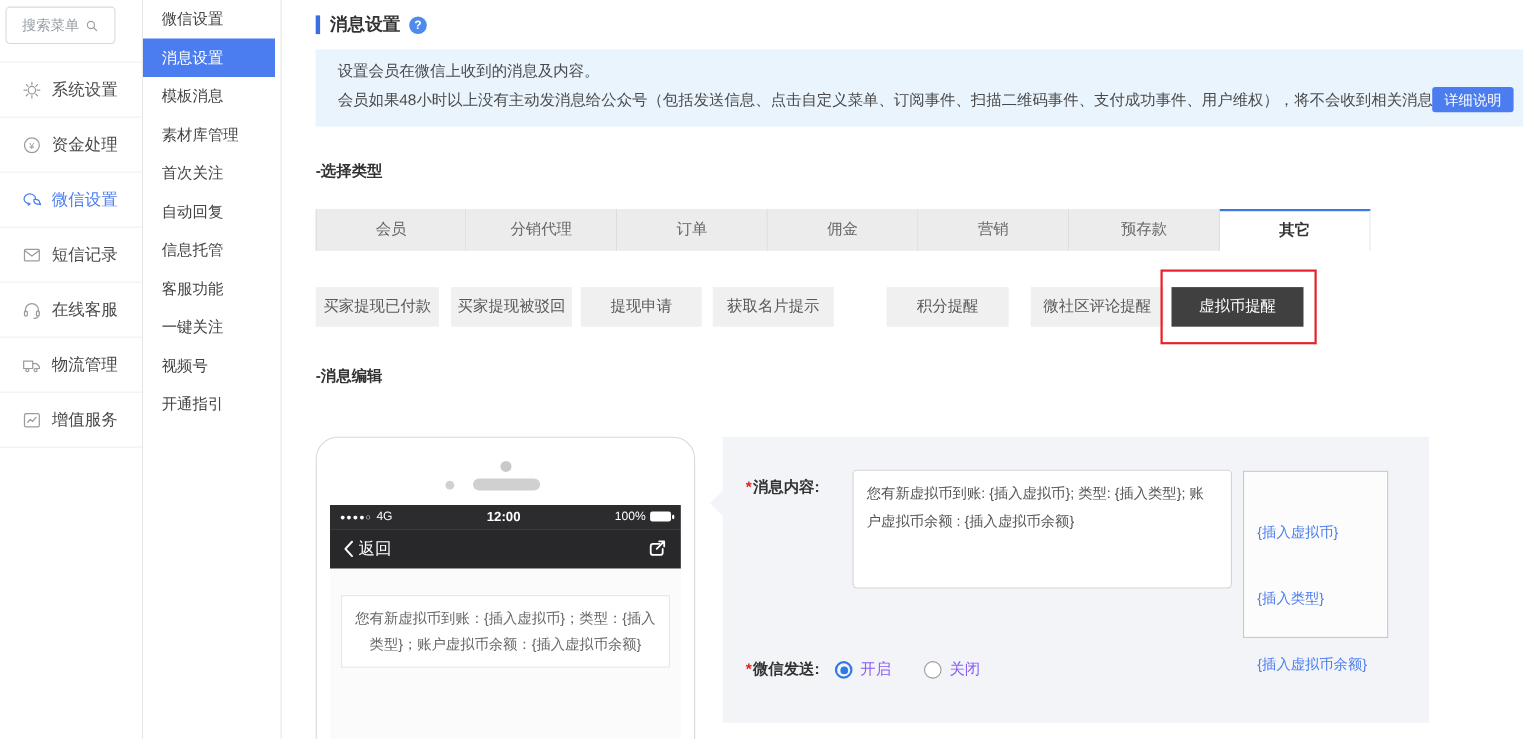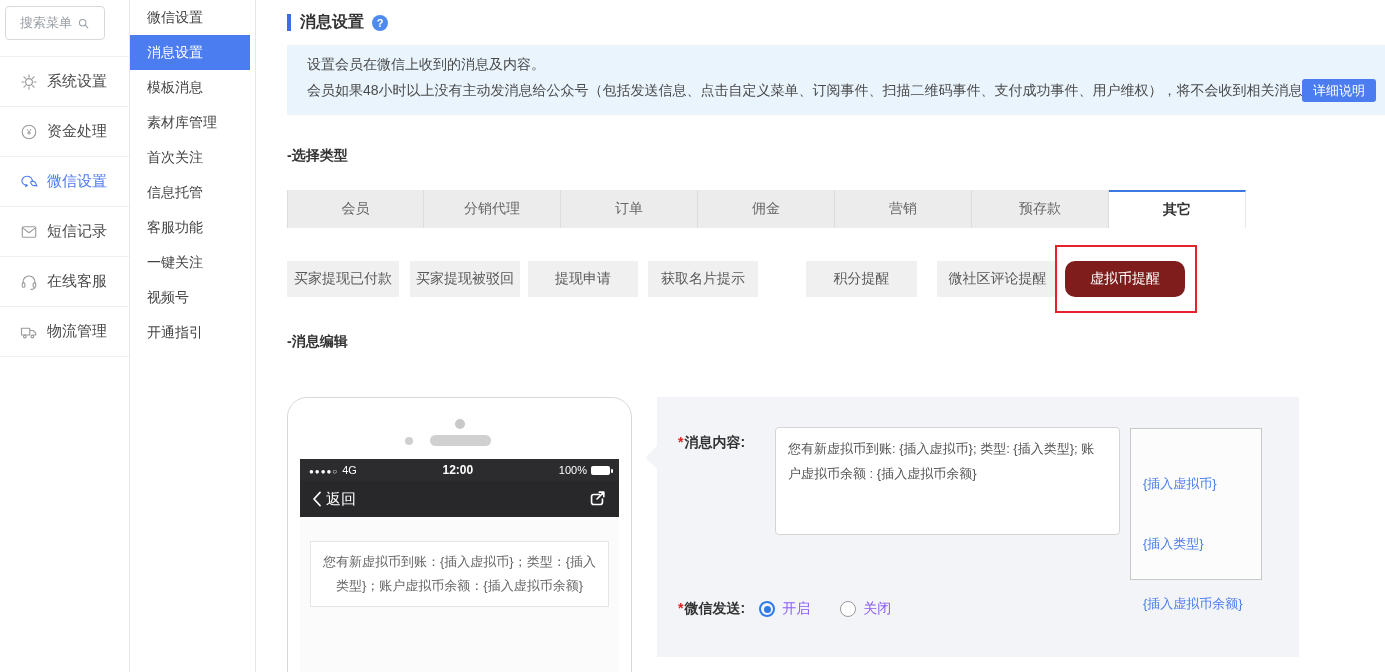--- a/index.html
+++ b/index.html
@@ -48,21 +48,21 @@
   
   .type-buttons { position:absolute; left:287px; top:261px; display:flex; height:36px; }
   .tbtn { background:#f0f0f0; color:#595959; font-size:14px; display:flex; align-items:center; justify-content:center; cursor:pointer; }
   .tbtn:nth-child(1){ width:112px; }
   .tbtn:nth-child(2){ width:110px; margin-left:11px; }
   .tbtn:nth-child(3){ width:110px; margin-left:8px; }
   .tbtn:nth-child(4){ width:110px; margin-left:10px; }
   .tbtn:nth-child(5){ width:111px; margin-left:48px; }
   .tbtn:nth-child(6){ width:121px; margin-left:20px; }
   .tbtn:nth-child(7){ width:120px; margin-left:7px; }
-  .tbtn.active { background:#7f1d1d; color:#fff;border-radius:10px; }
+  .tbtn.active { background:#404040; color:#fff; }
   .red-rect { position:absolute; left:1055px; top:245px; width:142px; height:68px; border:2px solid #e62129; pointer-events:none; }
 
   
   .phone { position:absolute; left:287px; top:397px; width:345px; height:300px; background:#fff; border:1px solid #d9d9d9; border-radius:20px; }
   .camera { position:absolute; left:167px; top:21px; width:10px; height:10px; border-radius:50%; background:#c9c9c9; }
   .spk-dot { position:absolute; left:117px; top:39px; width:8px; height:8px; border-radius:50%; background:#d0d0d0; }
   .spk-bar { position:absolute; left:142px; top:37px; width:61px; height:11px; border-radius:6px; background:#d0d0d0; }
   .screen { position:absolute; left:12px; top:61px; width:319px; height:239px; overflow:hidden; }
   .statusbar { height:22px; background:#2c2c2e; color:#fff; display:flex; align-items:center; padding:0 9px; font-size:11px; }
   .statusbar .mid { flex:1; text-align:center; font-weight:bold; font-size:12px; }
@@ -161,28 +161,38 @@
       <span class="ic">
           <svg viewBox="0 0 24 24" width="18" height="18">
             <rect x="2" y="7" width="11" height="9"></rect>
             <path d="M13 10h4.5l3.5 3.5V16h-3.5"></path>
             <circle cx="6.5" cy="18" r="1.8"></circle>
             <circle cx="16.5" cy="18" r="1.8"></circle>
           </svg>
         </span>
       <span>物流管理</span>
     </div>
+    <div class="s1-item">
+      <span class="ic">
+          <svg viewBox="0 0 24 24" width="18" height="18">
+            <rect x="3" y="4" width="18" height="16" rx="2"></rect>
+            <path d="M7 14.5l3-3.5 3 2.5 4-5"></path>
+          </svg>
+        </span>
+      <span>增值服务</span>
+    </div>
   </div>
 
   <div class="sidebar2">
     <div class="s2-item">微信设置</div>
     <div class="s2-item active">消息设置</div>
     <div class="s2-item">模板消息</div>
     <div class="s2-item">素材库管理</div>
     <div class="s2-item">首次关注</div>
+    <div class="s2-item">自动回复</div>
     <div class="s2-item">信息托管</div>
     <div class="s2-item">客服功能</div>
     <div class="s2-item">一键关注</div>
     <div class="s2-item">视频号</div>
     <div class="s2-item">开通指引</div>
   </div>
 
   <div class="page-title">
     <span class="title-bar"></span>
     <span class="title-text">消息设置</span>

